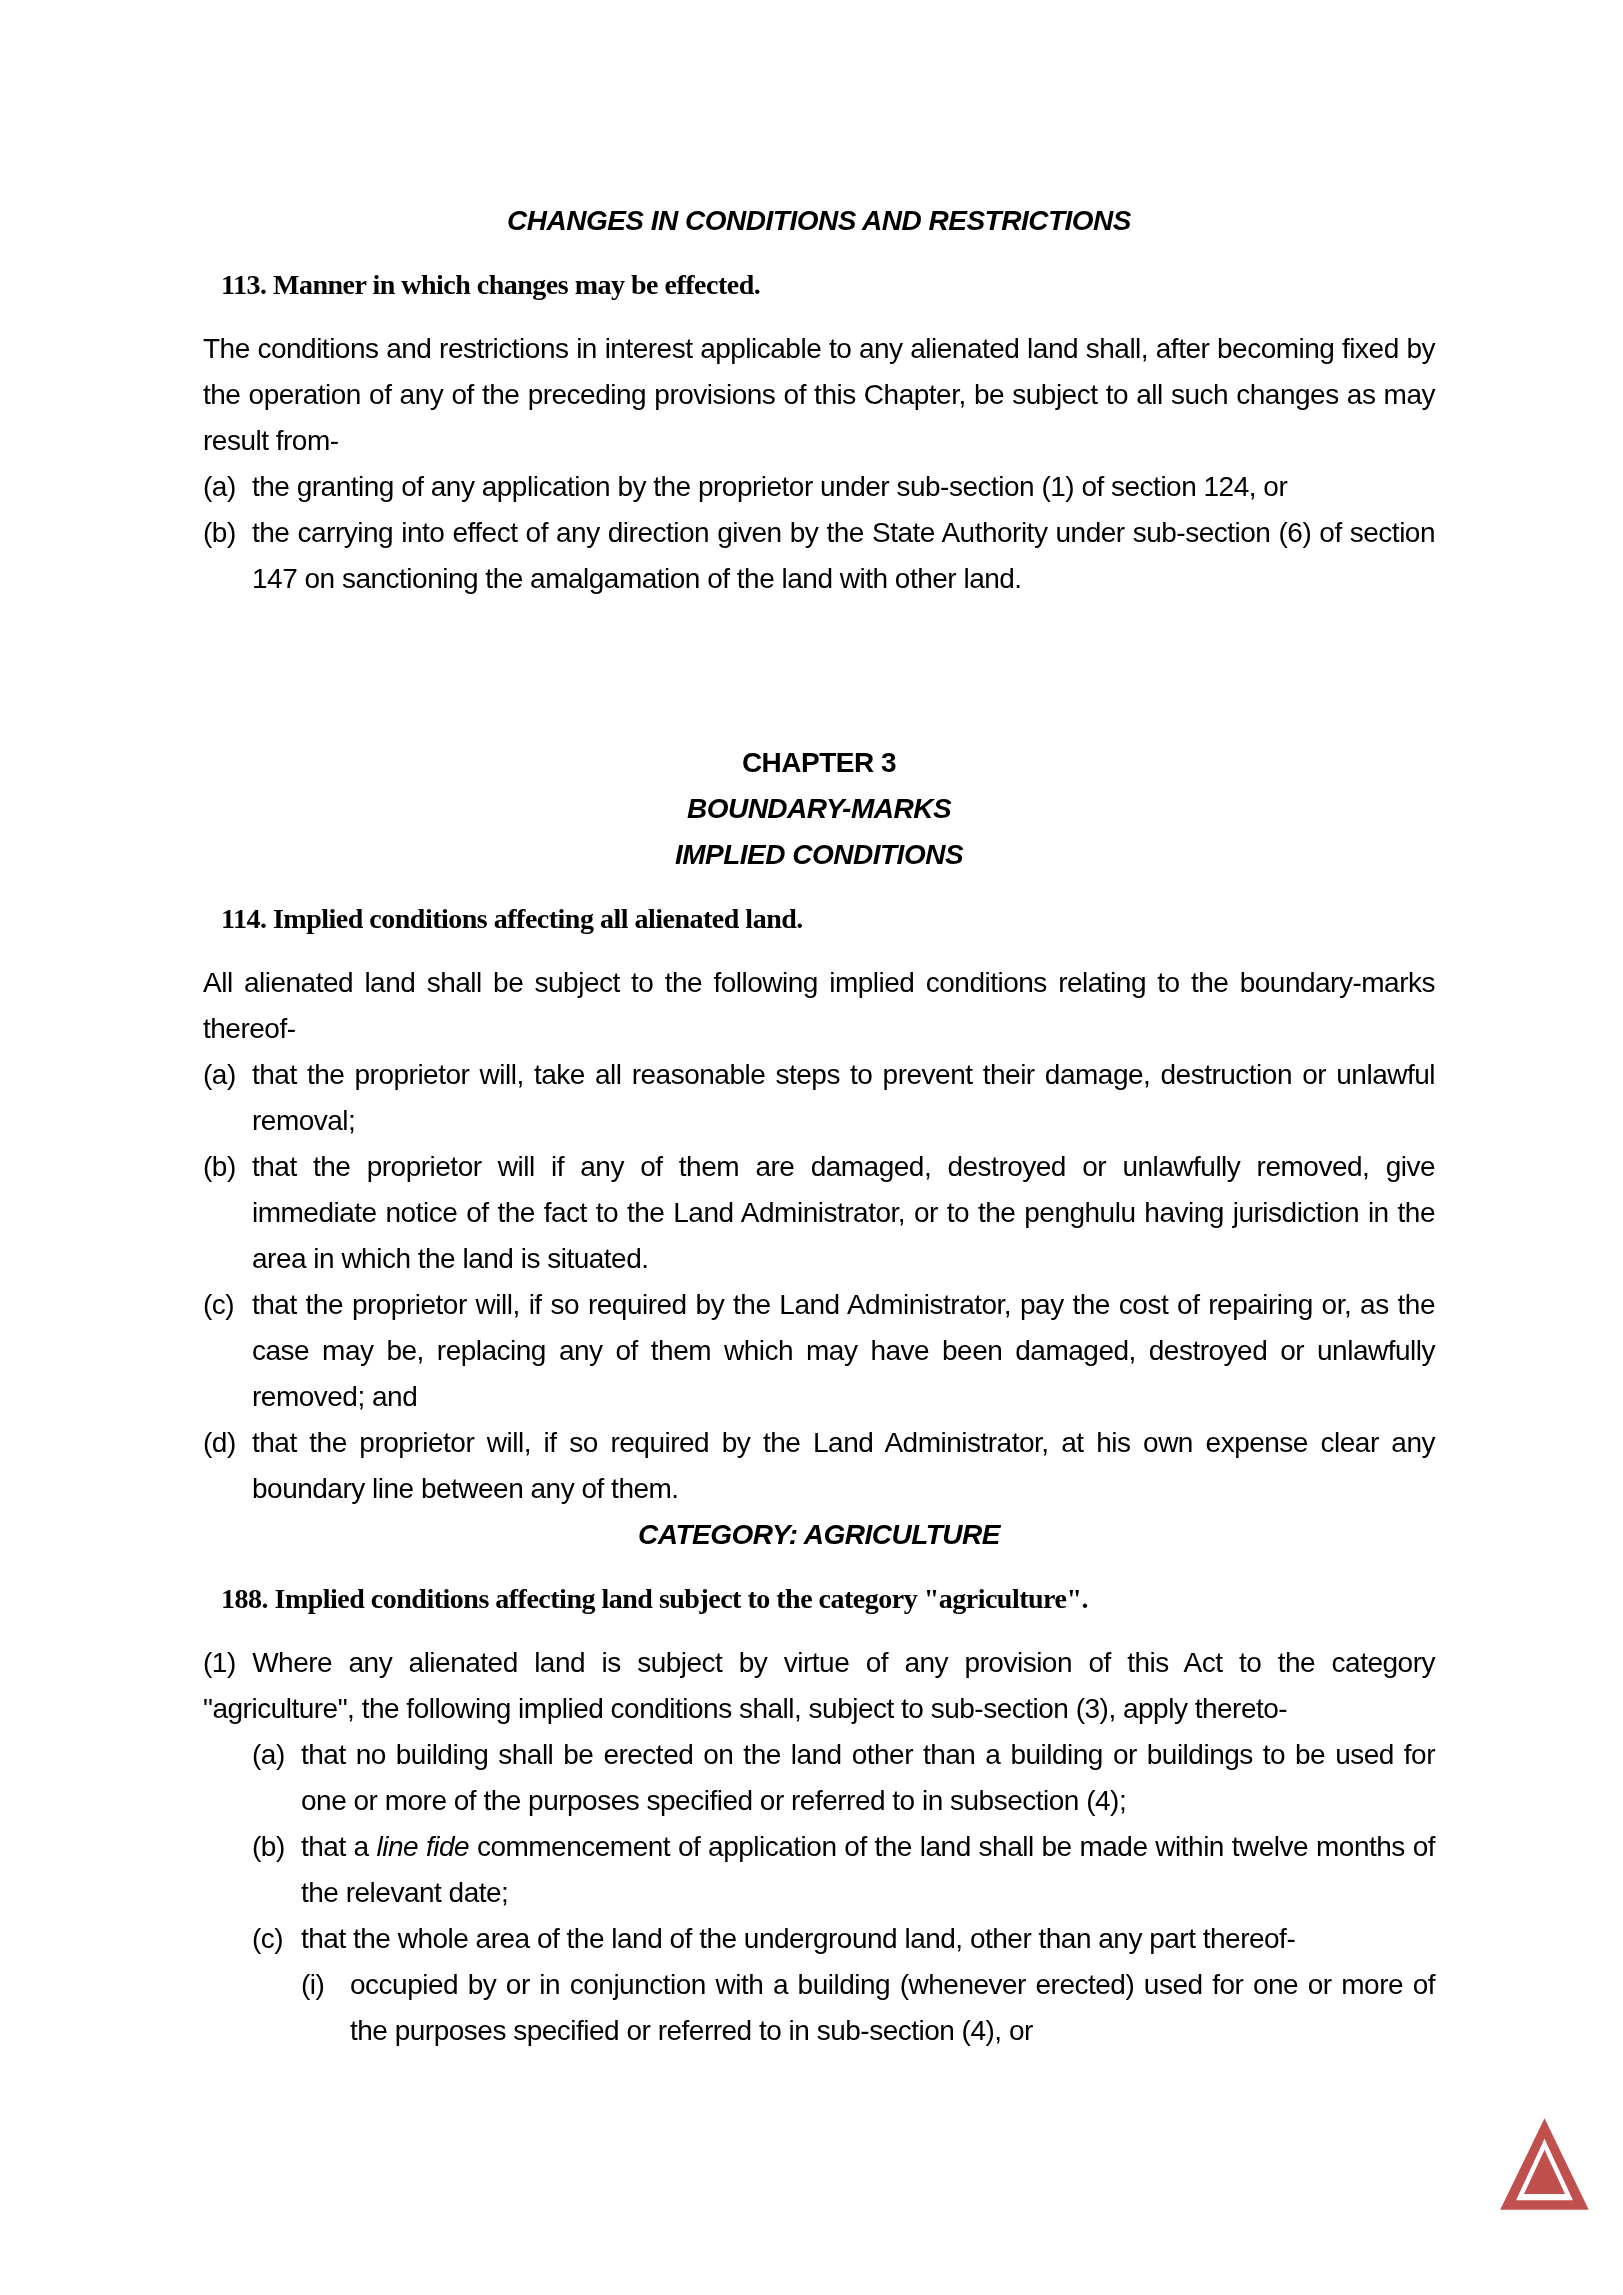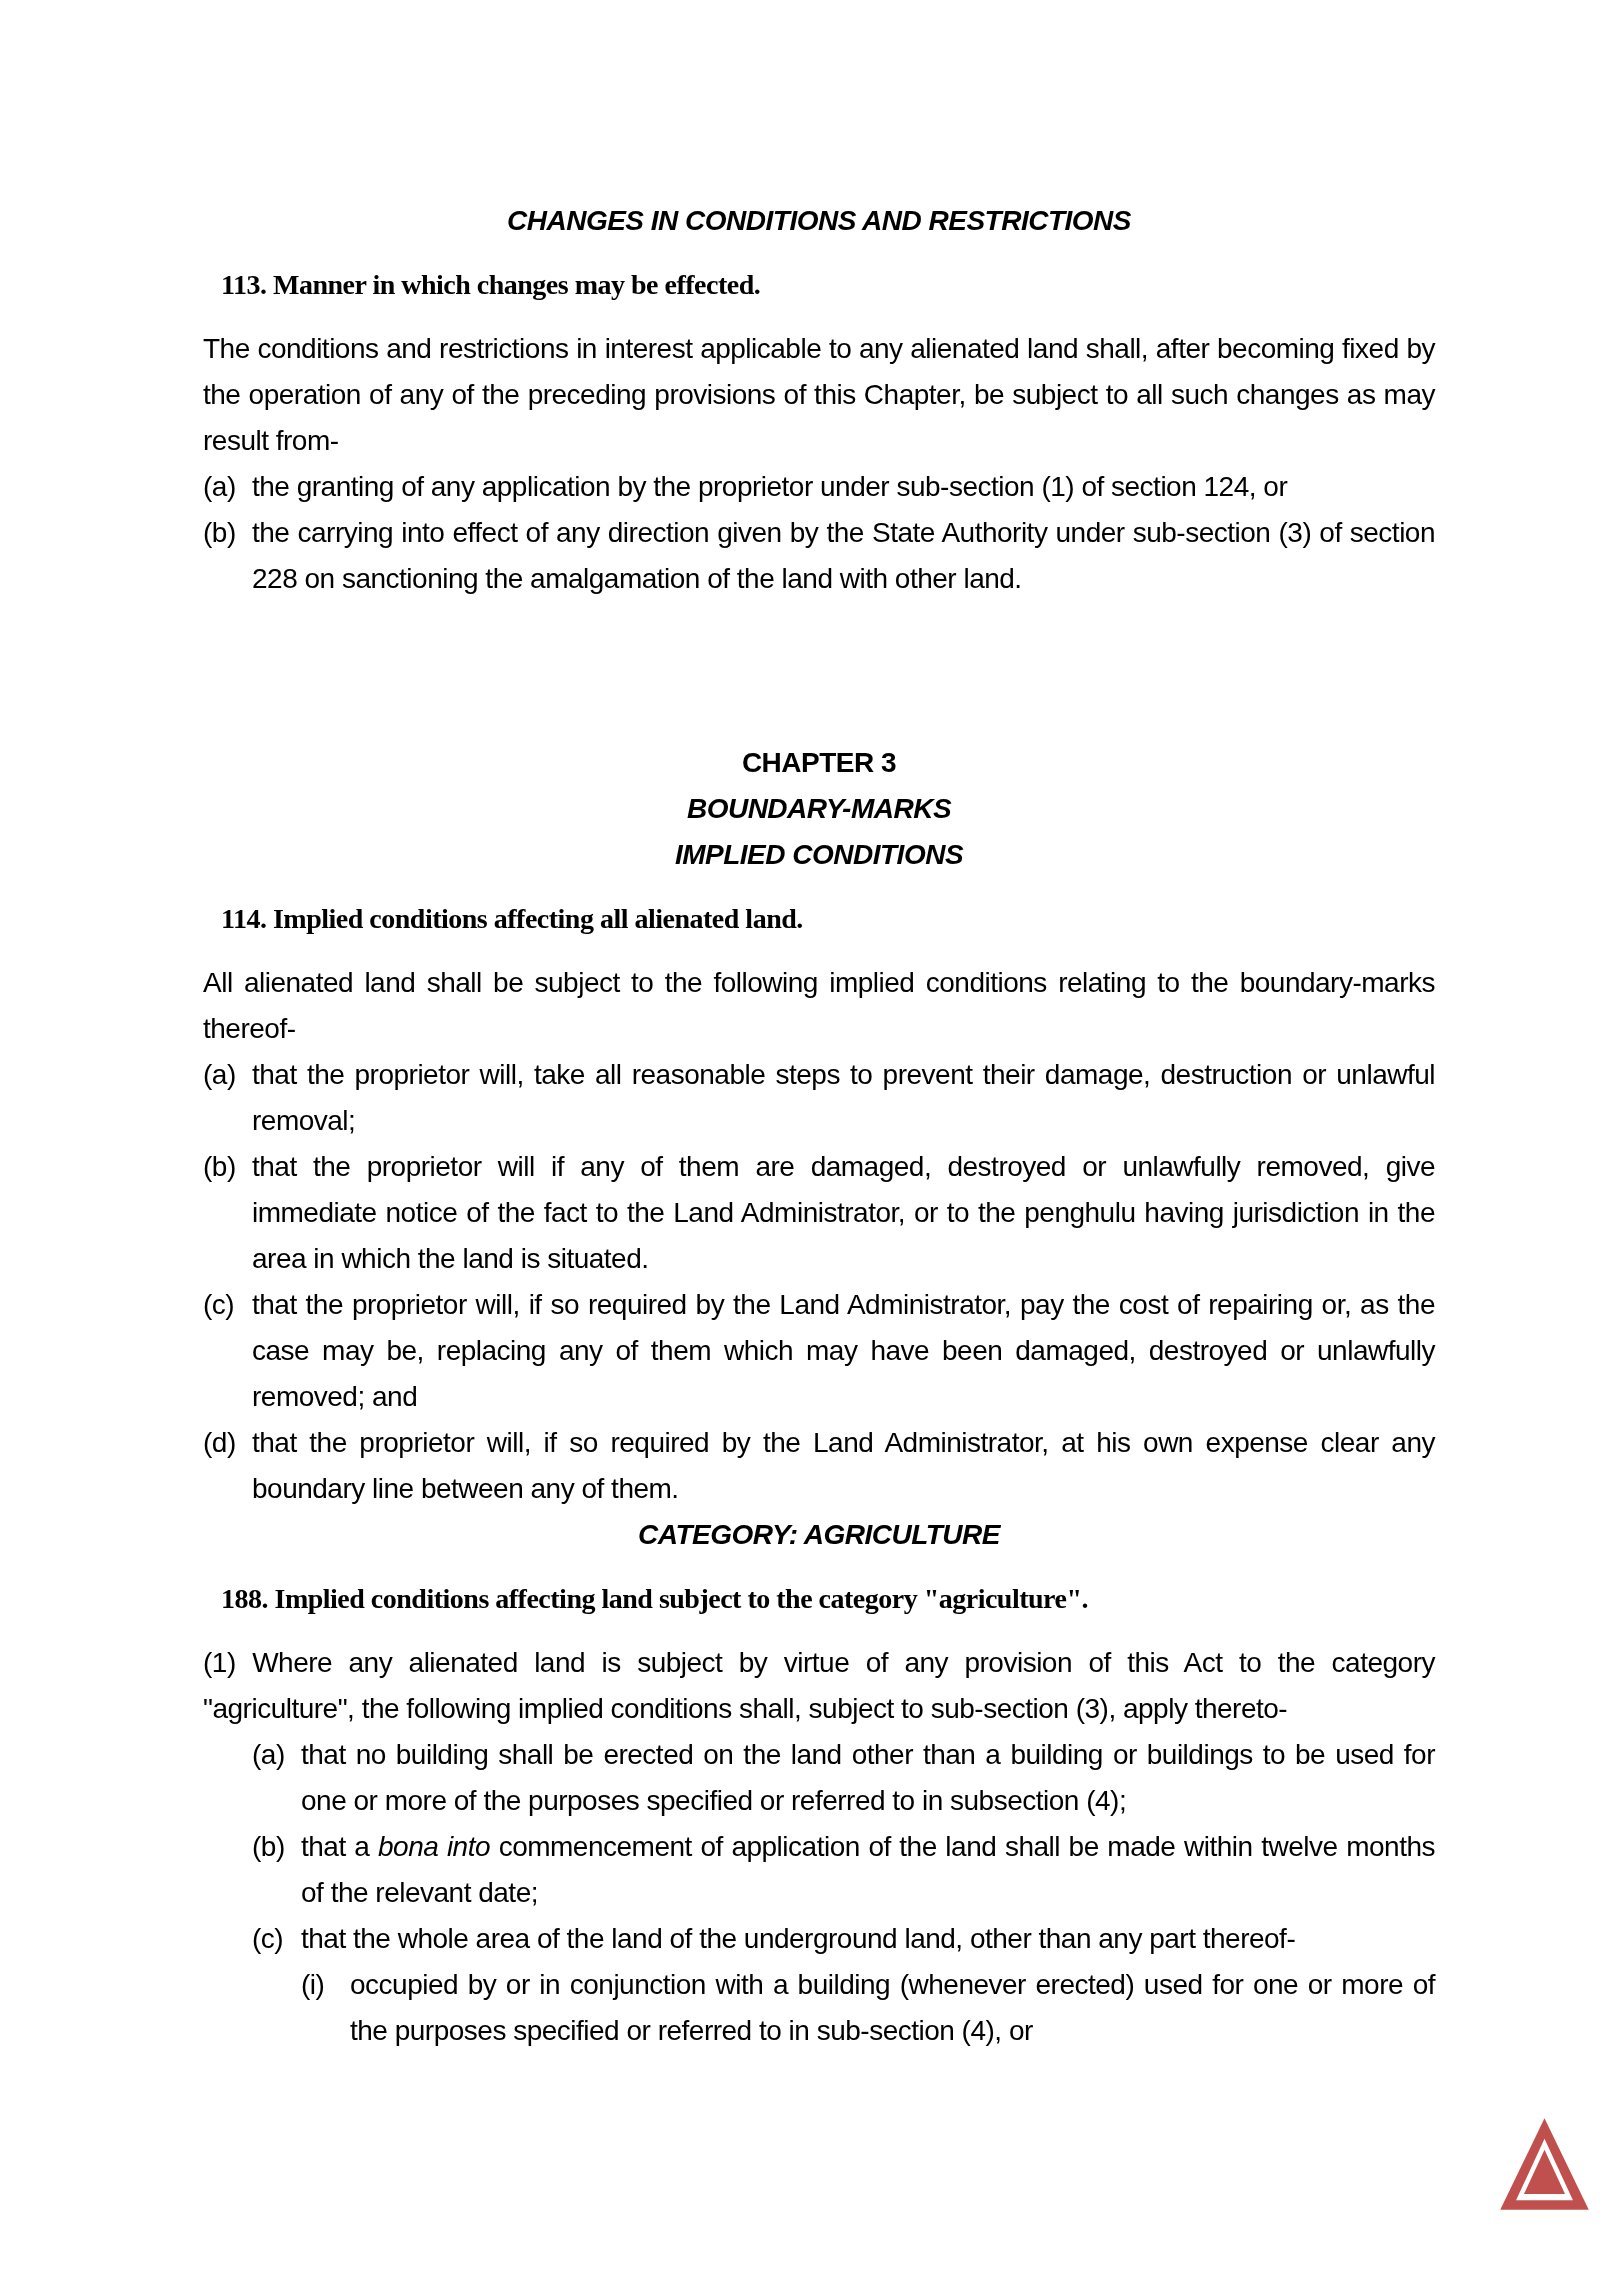--- a/index.html
+++ b/index.html
@@ -30,21 +30,21 @@
   <p class="heading">CHANGES IN CONDITIONS AND RESTRICTIONS</p>
 
   <p class="section-title">113.  Manner in which changes may be effected.</p>
   <p class="just">The conditions and restrictions in interest applicable to any alienated land shall, after becoming fixed by the operation of any of the preceding provisions of this Chapter, be subject to all such changes as may result from-</p>
   <div class="item">
     <span class="lbl">(a)</span>
     <span class="txt">the granting of any application by the proprietor under sub-section (1) of section 124, or</span>
   </div>
   <div class="item">
     <span class="lbl">(b)</span>
-    <span class="txt">the carrying into effect of any direction given by the State Authority under sub-section (3) of section 228 on sanctioning the amalgamation of the land with other land.</span>
+    <span class="txt">the carrying into effect of any direction given by the State Authority under sub-section (6) of section 147 on sanctioning the amalgamation of the land with other land.</span>
   </div>
 
   <div class="gap"></div>
 
   <p class="heading plain">CHAPTER 3</p>
   <p class="heading">BOUNDARY-MARKS</p>
   <p class="heading">IMPLIED CONDITIONS</p>
 
   <p class="section-title">114.  Implied conditions affecting all alienated land.</p>
   <p class="just">All alienated land shall be subject to the following implied conditions relating to the boundary-marks thereof-</p>
@@ -68,21 +68,21 @@
   <p class="heading">CATEGORY: AGRICULTURE</p>
 
   <p class="section-title">188.  Implied conditions affecting land subject to the category "agriculture".</p>
   <p class="just">(1) Where any alienated land is subject by virtue of any provision of this Act to the category "agriculture", the following implied conditions shall, subject to sub-section (3), apply thereto-</p>
   <div class="item lvl2">
     <span class="lbl">(a)</span>
     <span class="txt">that no building shall be erected on the land other than a building or buildings to be used for one or more of the purposes specified or referred to in subsection (4);</span>
   </div>
   <div class="item lvl2">
     <span class="lbl">(b)</span>
-    <span class="txt"><span>that a </span><em>bona into</em><span> commencement of application of the land shall be made within twelve months of the relevant date;</span></span>
+    <span class="txt"><span>that a </span><em>line fide</em><span> commencement of application of the land shall be made within twelve months of the relevant date;</span></span>
   </div>
   <div class="item lvl2">
     <span class="lbl">(c)</span>
     <span class="txt">that the whole area of the land of the underground land, other than any part thereof-</span>
   </div>
   <div class="item lvl3">
     <span class="lbl">(i)</span>
     <span class="txt">occupied by or in conjunction with a building (whenever erected) used for one or more of the purposes specified or referred to in sub-section (4), or</span>
   </div>
 </div>

